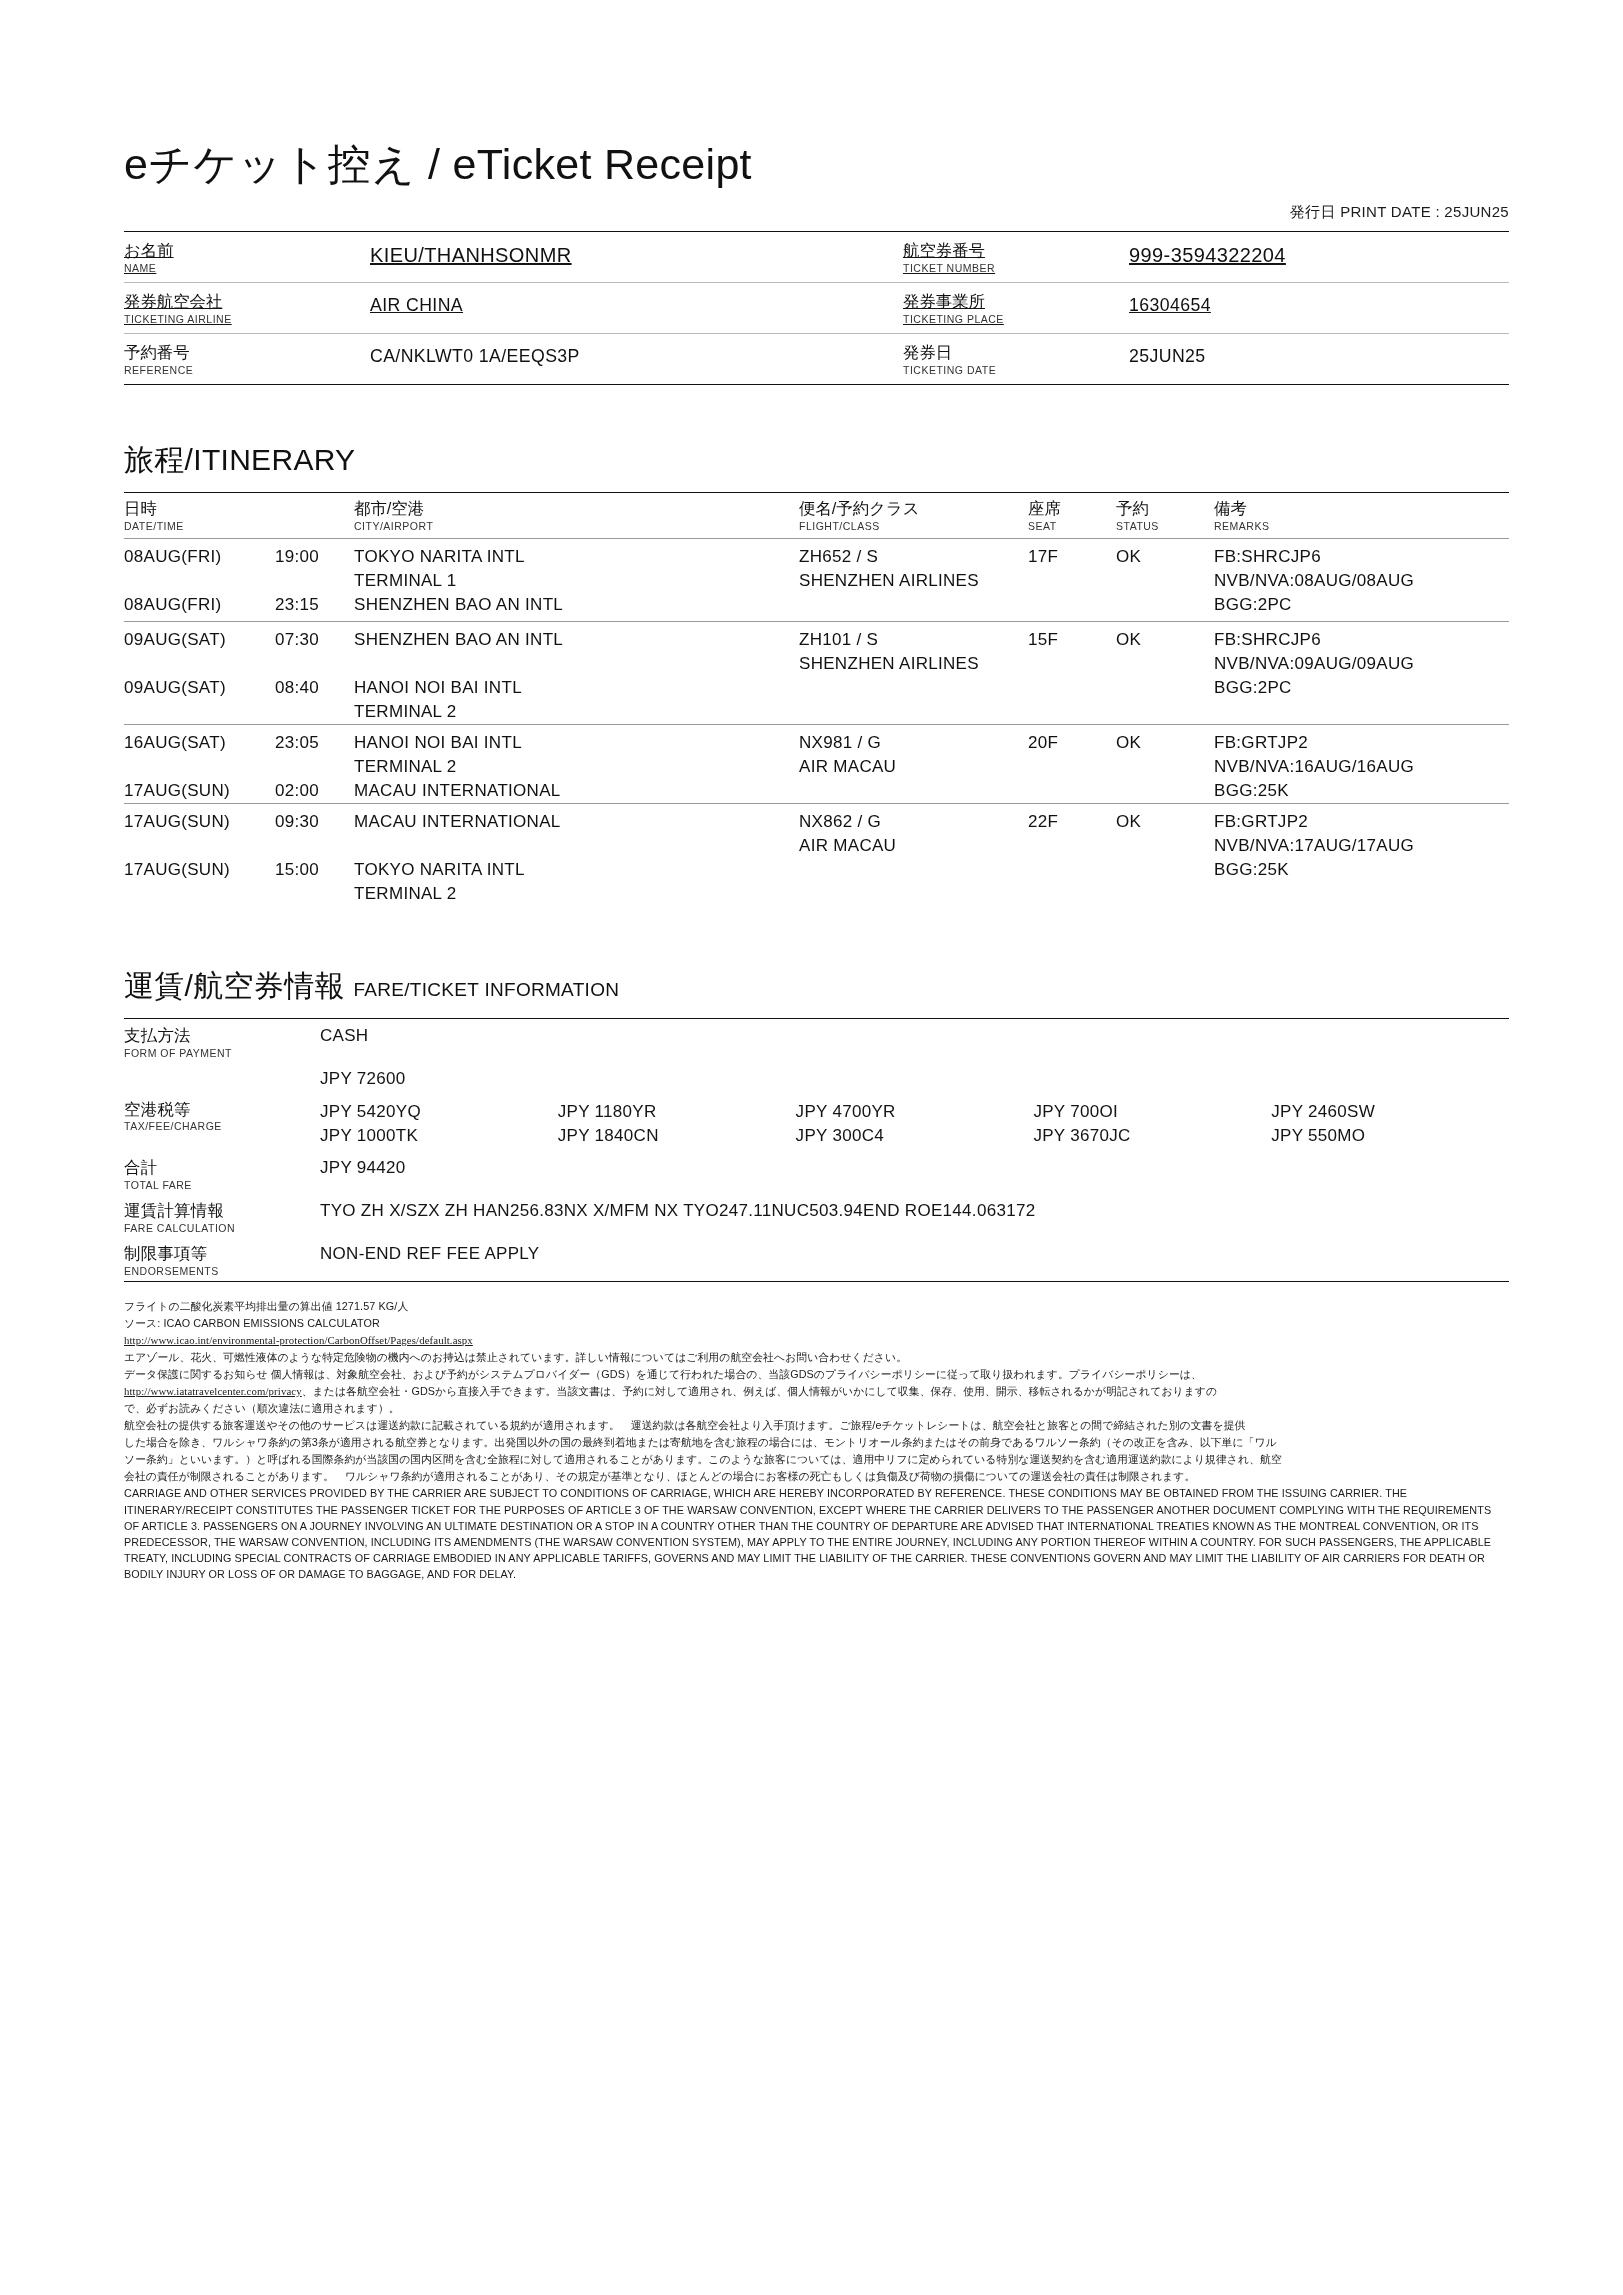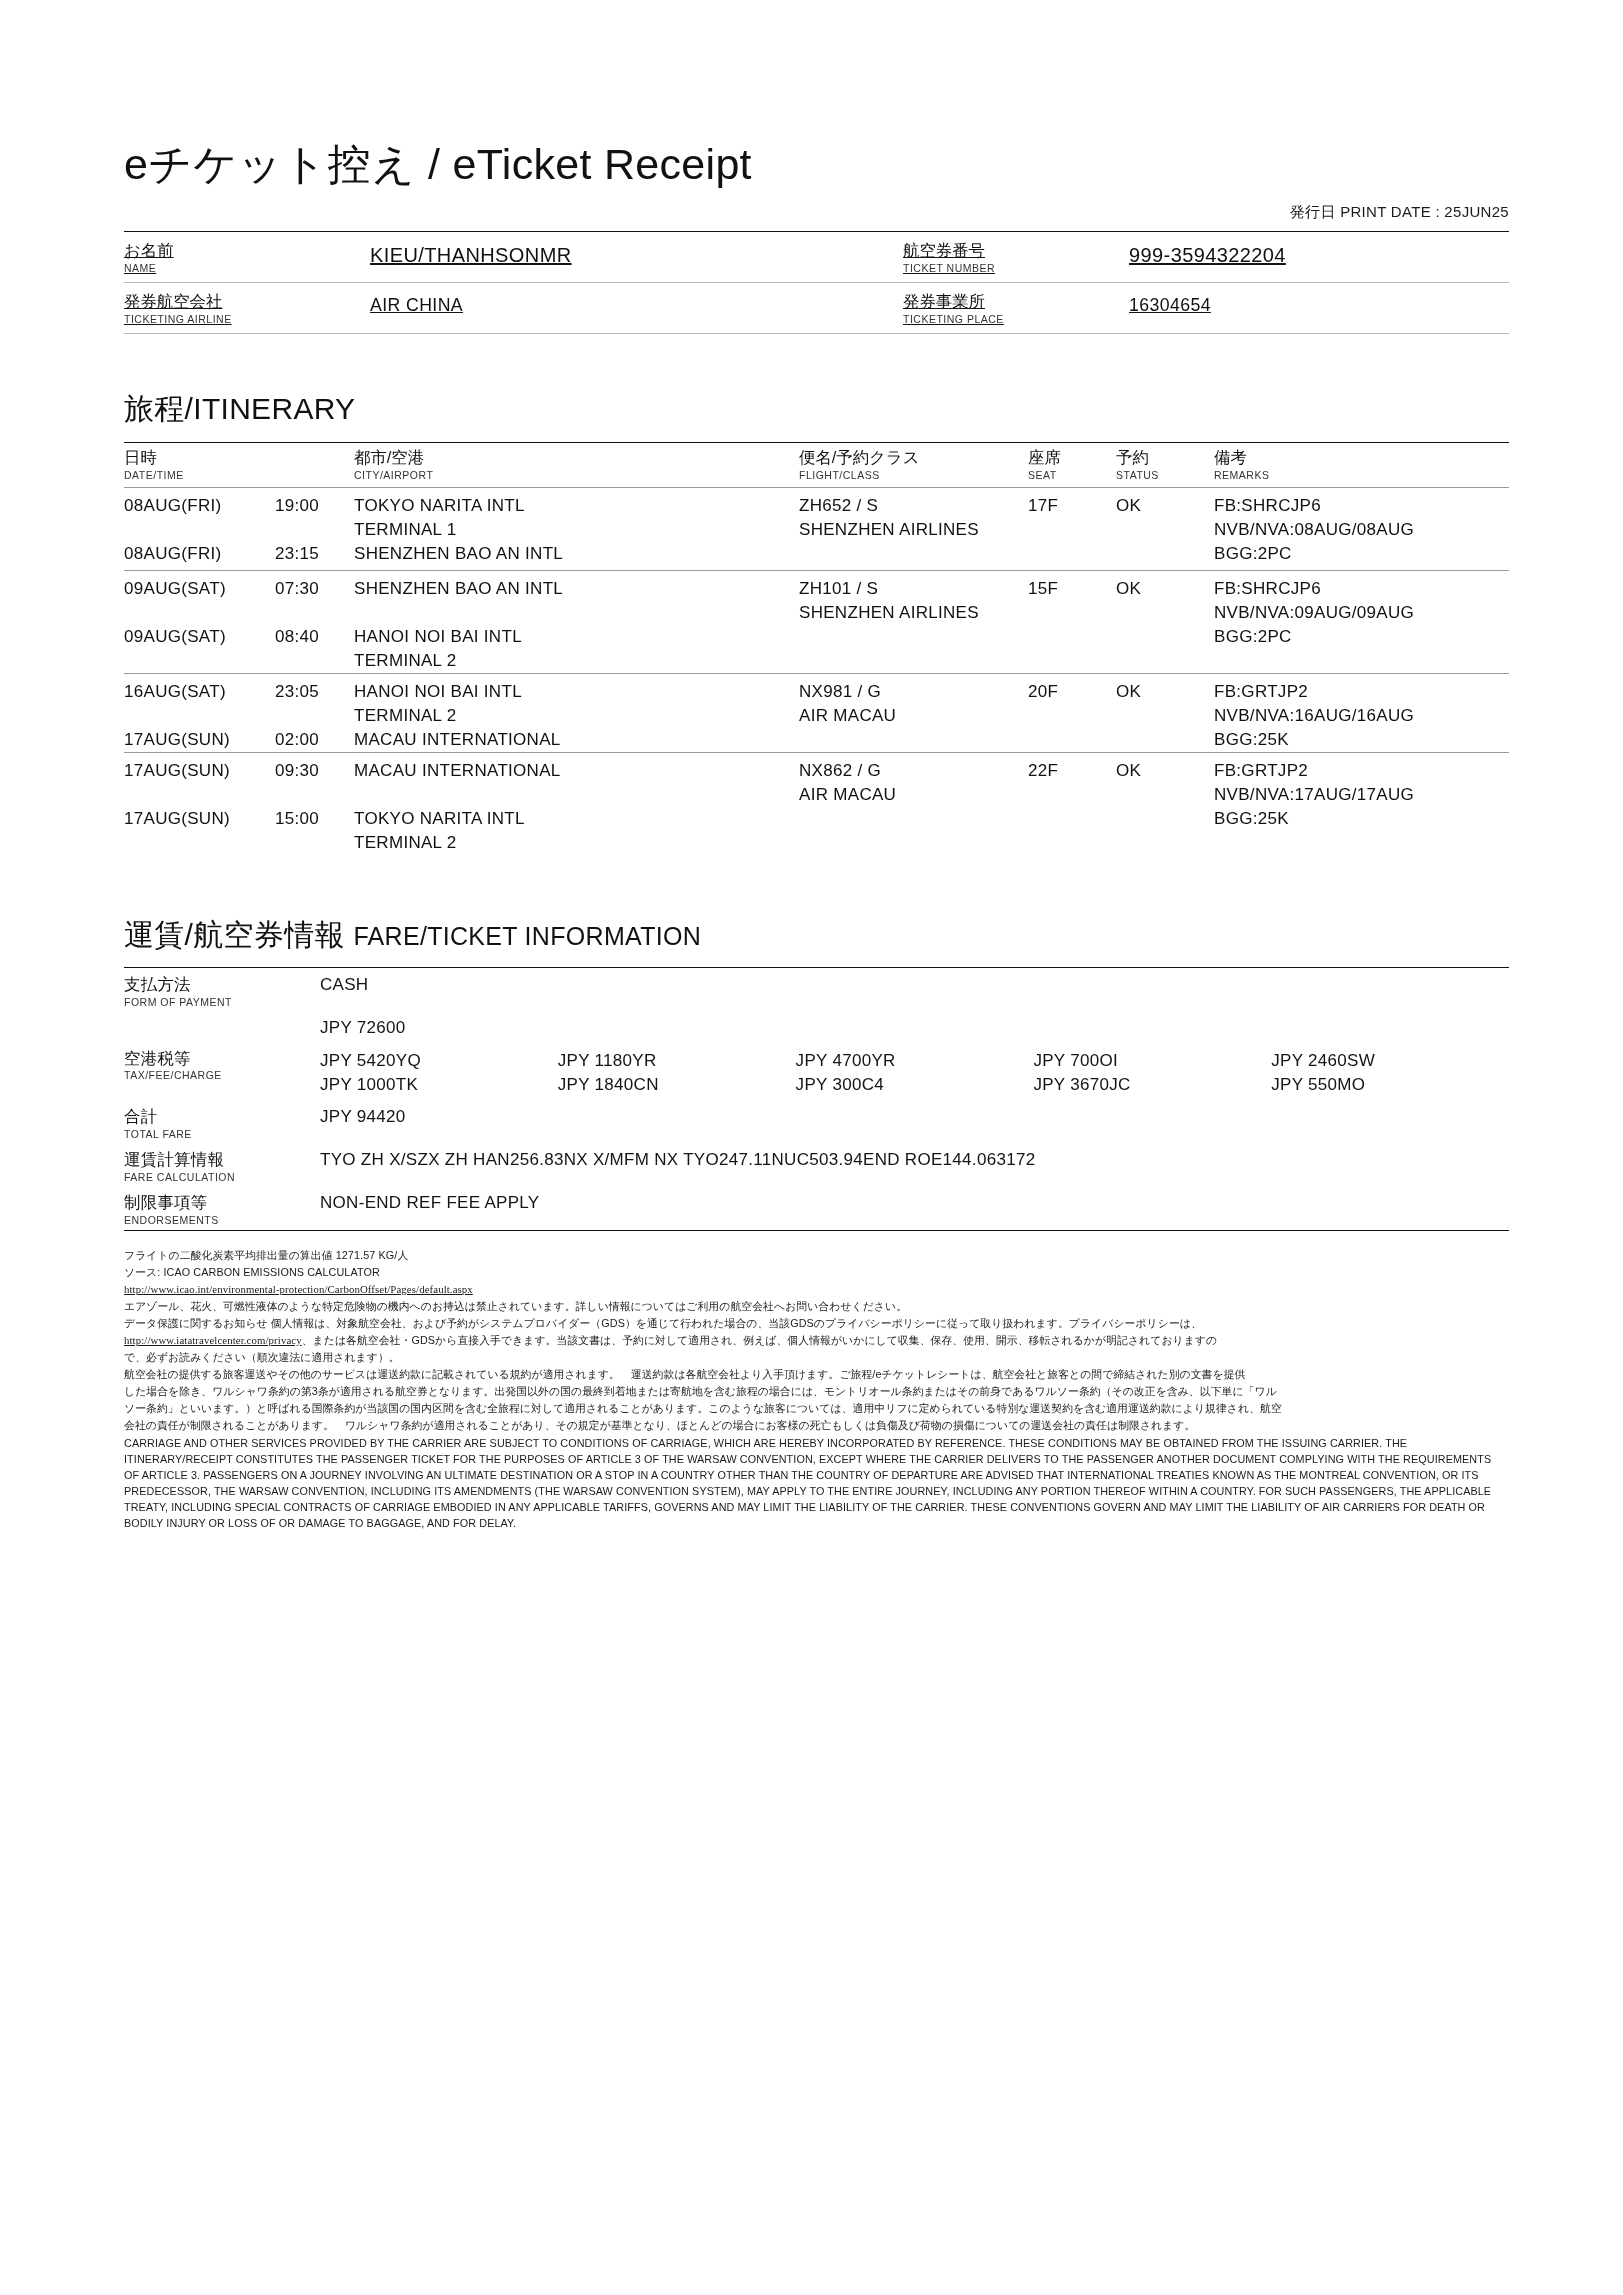--- a/index.html
+++ b/index.html
@@ -90,21 +90,21 @@
   .section-head {
     font-size: 30px;
     font-weight: 400;
     letter-spacing: 0.3px;
     margin: 55px 0 11.8px 0;
     color: #111;
   }
   .section-head.fare {
     margin-top: 60px;
   }
-  .section-head .en-sm { font-size: 25px; }
+  .section-head .en-sm { font-size: 19px; }
 
   
   .itin {
     width: 100%;
     border-collapse: collapse;
     table-layout: fixed;
   }
   .itin th {
     text-align: left;
     font-weight: 400;
@@ -236,20 +236,36 @@
       </td>
       <td>
         <span class="val">AIR CHINA</span>
       </td>
       <td>
         <span class="lbl-jp">発券事業所</span>
         <span class="lbl-en">TICKETING PLACE</span>
       </td>
       <td>
         <span class="val">16304654</span>
+      </td>
+    </tr>
+    <tr class="rule-bottom">
+      <td>
+        <span class="lbl-jp">予約番号</span>
+        <span class="lbl-en">REFERENCE</span>
+      </td>
+      <td>
+        <span class="val">CA/NKLWT0 1A/EEQS3P</span>
+      </td>
+      <td>
+        <span class="lbl-jp">発券日</span>
+        <span class="lbl-en">TICKETING DATE</span>
+      </td>
+      <td>
+        <span class="val">25JUN25</span>
       </td>
     </tr>
   </tbody>
     </table>
 
   <div class="section-head">
     <span>旅程</span><span>/</span><span>ITINERARY</span>
   </div>
 
   <table class="itin">

